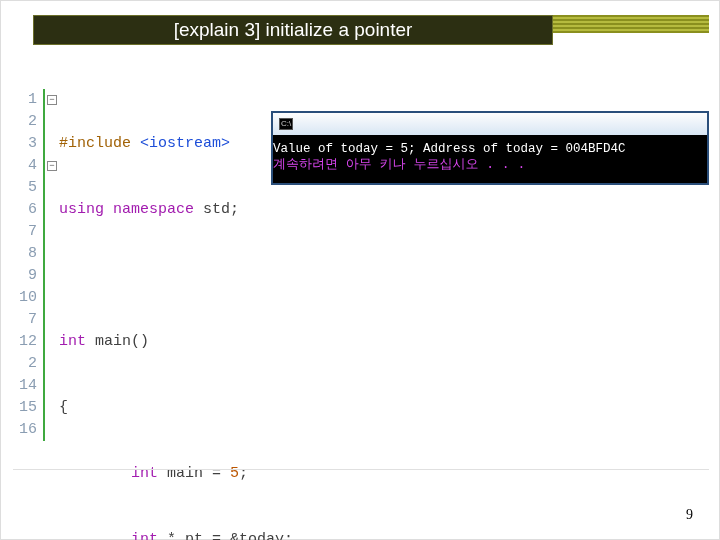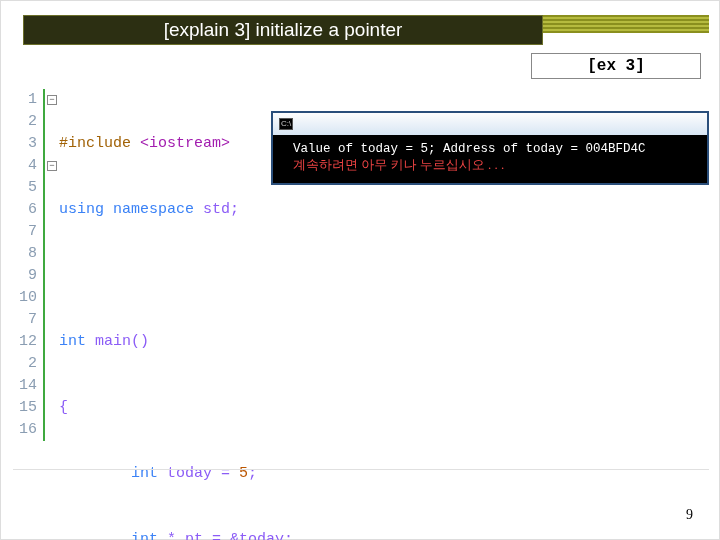--- a/index.html
+++ b/index.html
@@ -14,21 +14,21 @@
   }
   .slide {
     width: 720px;
     height: 540px;
     position: relative;
     border: 1px solid #ddd;
   }
   .titlebar {
     position: absolute;
     top: 14px;
-    left: 22px;
+    left: 32px;
     width: 520px;
     height: 30px;
     background: #2c2f12;
     border: 1px solid #6b6f2a;
     display: flex;
     align-items: center;
     justify-content: center;
   }
   .titlebar-text {
     color: #fff;
@@ -100,23 +100,23 @@
     position: absolute;
     top: 88px;
     left: 58px;
     font-family: Consolas, "Courier New", monospace;
     font-size: 15px;
     line-height: 22px;
     white-space: pre;
   }
   .code-lines .row { height: 22px; }
   .c-pp { color: #a16207; }
-  .c-kw { color: #3b82f6; }
-  .c-inc { color: #a21caf; }
-  .c-txt { color: #8b5cf6; }
+  .c-kw { color: #a21caf; }
+  .c-inc { color: #1d4ed8; }
+  .c-txt { color: #404040; }
   .c-num { color: #bb5500; }
 
   .console {
     position: absolute;
     top: 110px;
     left: 270px;
     width: 438px;
     background: #000;
     border: 2px solid #2a4e7a;
     box-shadow: 0 0 0 1px #6fa8dc inset;
@@ -136,28 +136,28 @@
     background: #000;
     border: 1px solid #555;
     display: inline-block;
     font-size: 8px;
     color: #ccc;
     line-height: 10px;
     text-align: left;
     padding-left: 1px;
   }
   .console-body {
-    padding: 6px 8px 10px 20px;
+    padding: 6px 8px 10px 0;
     font-family: "Courier New", monospace;
     font-size: 12.5px;
     color: #fff;
     background: #000;
     line-height: 16px;
   }
-  .console-body .kr { color: #ef4444; font-family: Liberation Serif, serif; font-size: 13px;}
+  .console-body .kr { color: #d946ef; font-family: Liberation Mono, monospace; font-size: 13px;}
   .pagenum {
     position: absolute;
     right: 26px;
     bottom: 16px;
     font-size: 14px;
     color: #000;
     font-family: Georgia, serif;
   }
   .decor-line {
     position: absolute;
@@ -172,21 +172,20 @@
 <body>
 
 <div class="slide">
 
   <div class="stripe"></div>
 
   <div class="titlebar">
     <span class="titlebar-text">[explain 3] initialize a pointer</span>
   </div>
 
-  <div class="exlabel">[ex 3]</div>
 
   <div class="code-area">
     <div class="gutter">
       <span class="ln">1</span>
       <span class="ln">2</span>
       <span class="ln">3</span>
       <span class="ln">4</span>
       <span class="ln">5</span>
       <span class="ln">6</span>
       <span class="ln">7</span>
@@ -205,21 +204,21 @@
       <div class="fold-box" style="top:72px">−</div>
     </div>
   </div>
 
   <div class="code-lines">
     <div class="row"><span class="c-pp">#include </span><span class="c-inc">&lt;iostream&gt;</span></div>
     <div class="row"><span class="c-kw">using namespace </span><span class="c-txt">std;</span></div>
     <div class="row"></div>
     <div class="row"><span class="c-kw">int </span><span class="c-txt">main()</span></div>
     <div class="row"><span class="c-txt">{</span></div>
-    <div class="row"><span class="c-kw">        int </span><span class="c-txt">today = </span><span class="c-num">5</span><span class="c-txt">;</span></div>
+    <div class="row"><span class="c-kw">        int </span><span class="c-txt">main = </span><span class="c-num">5</span><span class="c-txt">;</span></div>
     <div class="row"><span class="c-kw">        int </span><span class="c-txt">* pt = &amp;today;</span></div>
     
     
     
     
     
     
     
     
     

